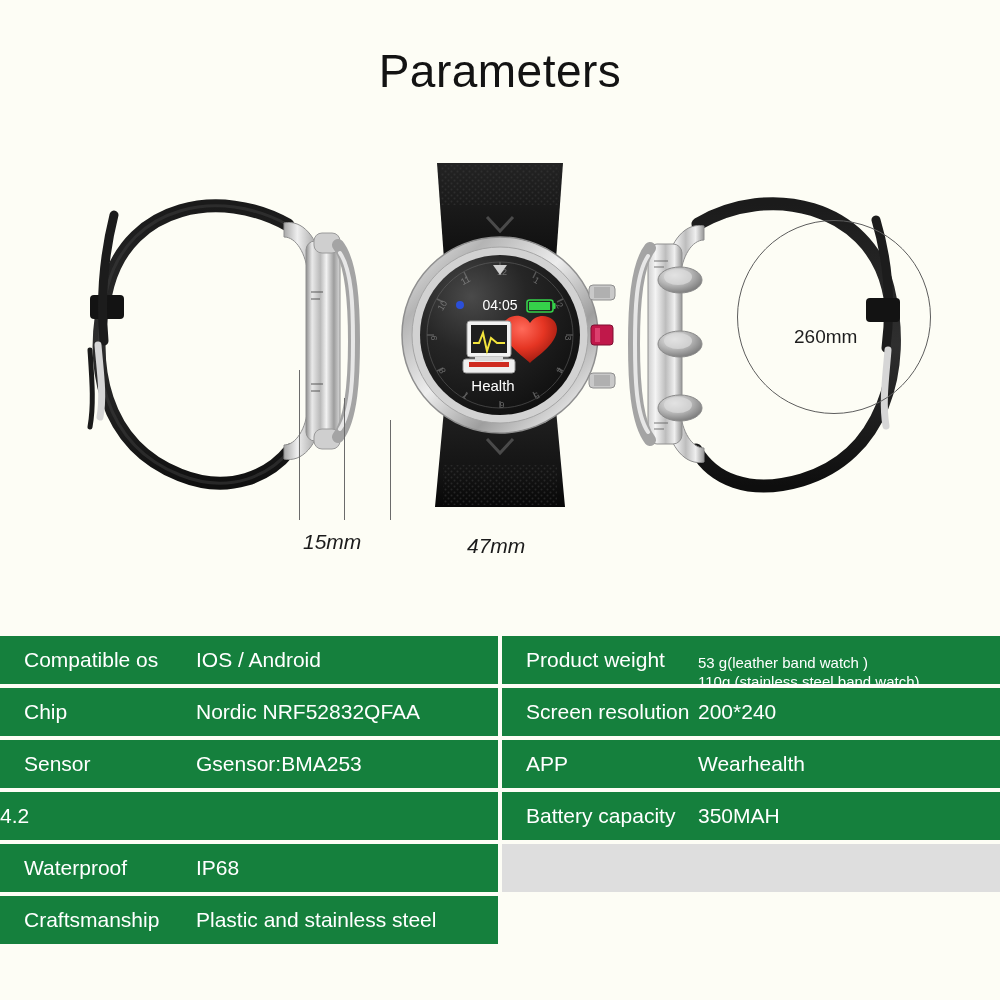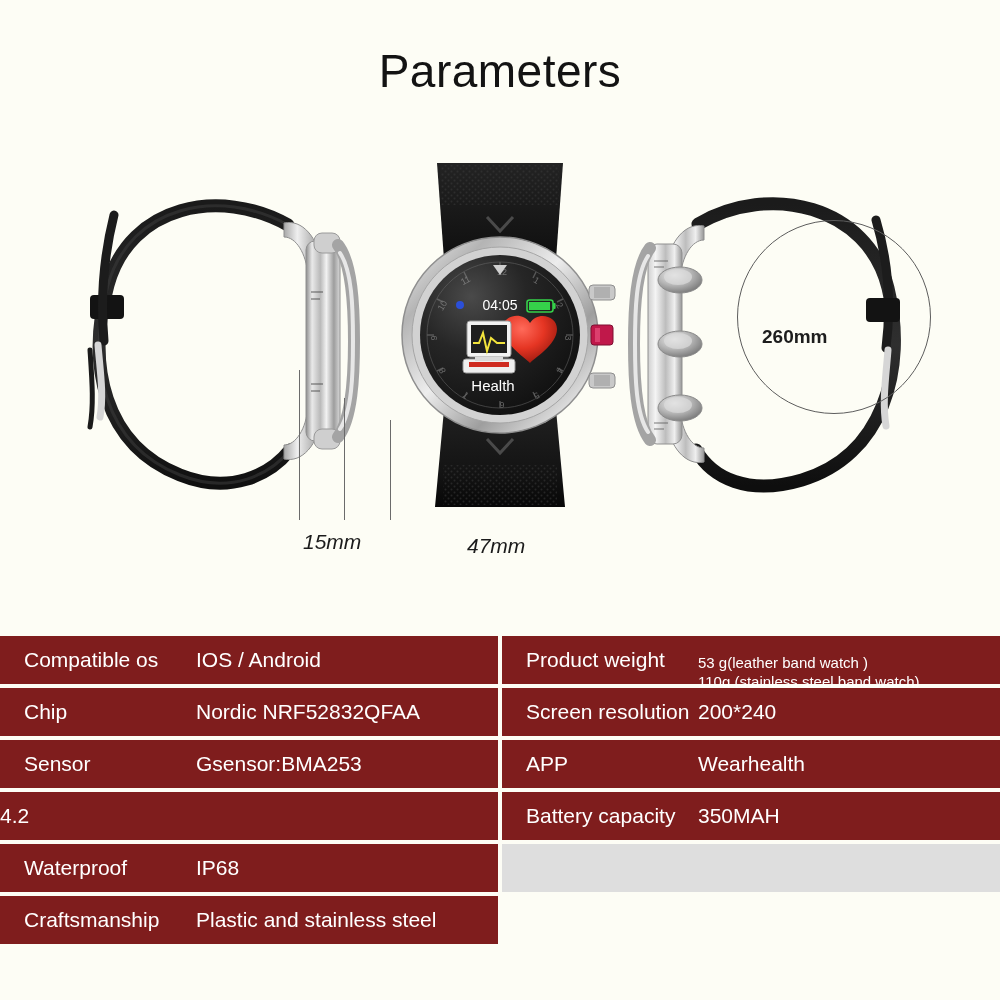--- a/index.html
+++ b/index.html
@@ -39,21 +39,21 @@
     position:absolute;font-size:19px;color:#1d1d1d;white-space:nowrap;
   }
 
   
   .spec{
     position:absolute;left:0;top:636px;width:1000px;height:310px;
     display:flex;gap:4px;
   }
   .spec-col{flex:1;display:flex;flex-direction:column;gap:4px;}
   .spec-row{
-    background:#7f1d1d;height:48px;display:flex;align-items:center;
+    background:#15803d;height:48px;display:flex;align-items:center;
     box-sizing:border-box;
   }
   .spec-row.blank{background:#dedede;}
   .spec-key{
     color:#ffffff;font-size:21px;padding-left:24px;width:196px;
     box-sizing:border-box;white-space:nowrap;flex:none;
   }
   .spec-val{
     color:#ffffff;font-size:21px;white-space:pre-line;line-height:1.18;
   }
@@ -287,21 +287,21 @@
       </g>
       <g opacity=".4" fill="#5a5a5a">
         <rect x="34" y="112" width="14" height="2"></rect>
         <rect x="34" y="118" width="10" height="2"></rect>
         <rect x="34" y="274" width="14" height="2"></rect>
         <rect x="34" y="280" width="10" height="2"></rect>
       </g>
     </svg>
 
     <div class="arc" style="left:737px;top:90px;width:192px;height:192px;"></div>
-    <span class="arc-label" style="left:762px;top:196px;font-weight:bold;">260mm</span>
+    <span class="arc-label" style="left:794px;top:196px;">260mm</span>
 
     <div class="leader" style="left:299px;top:240px;height:150px;"></div>
     <div class="leader" style="left:344px;top:268px;height:122px;"></div>
     <div class="leader" style="left:390px;top:290px;height:100px;"></div>
 
     <span class="dimlabel" style="left:303px;top:400px;">15mm</span>
     <span class="dimlabel" style="left:467px;top:404px;">47mm</span>
   </div>
 
   <div class="spec">

